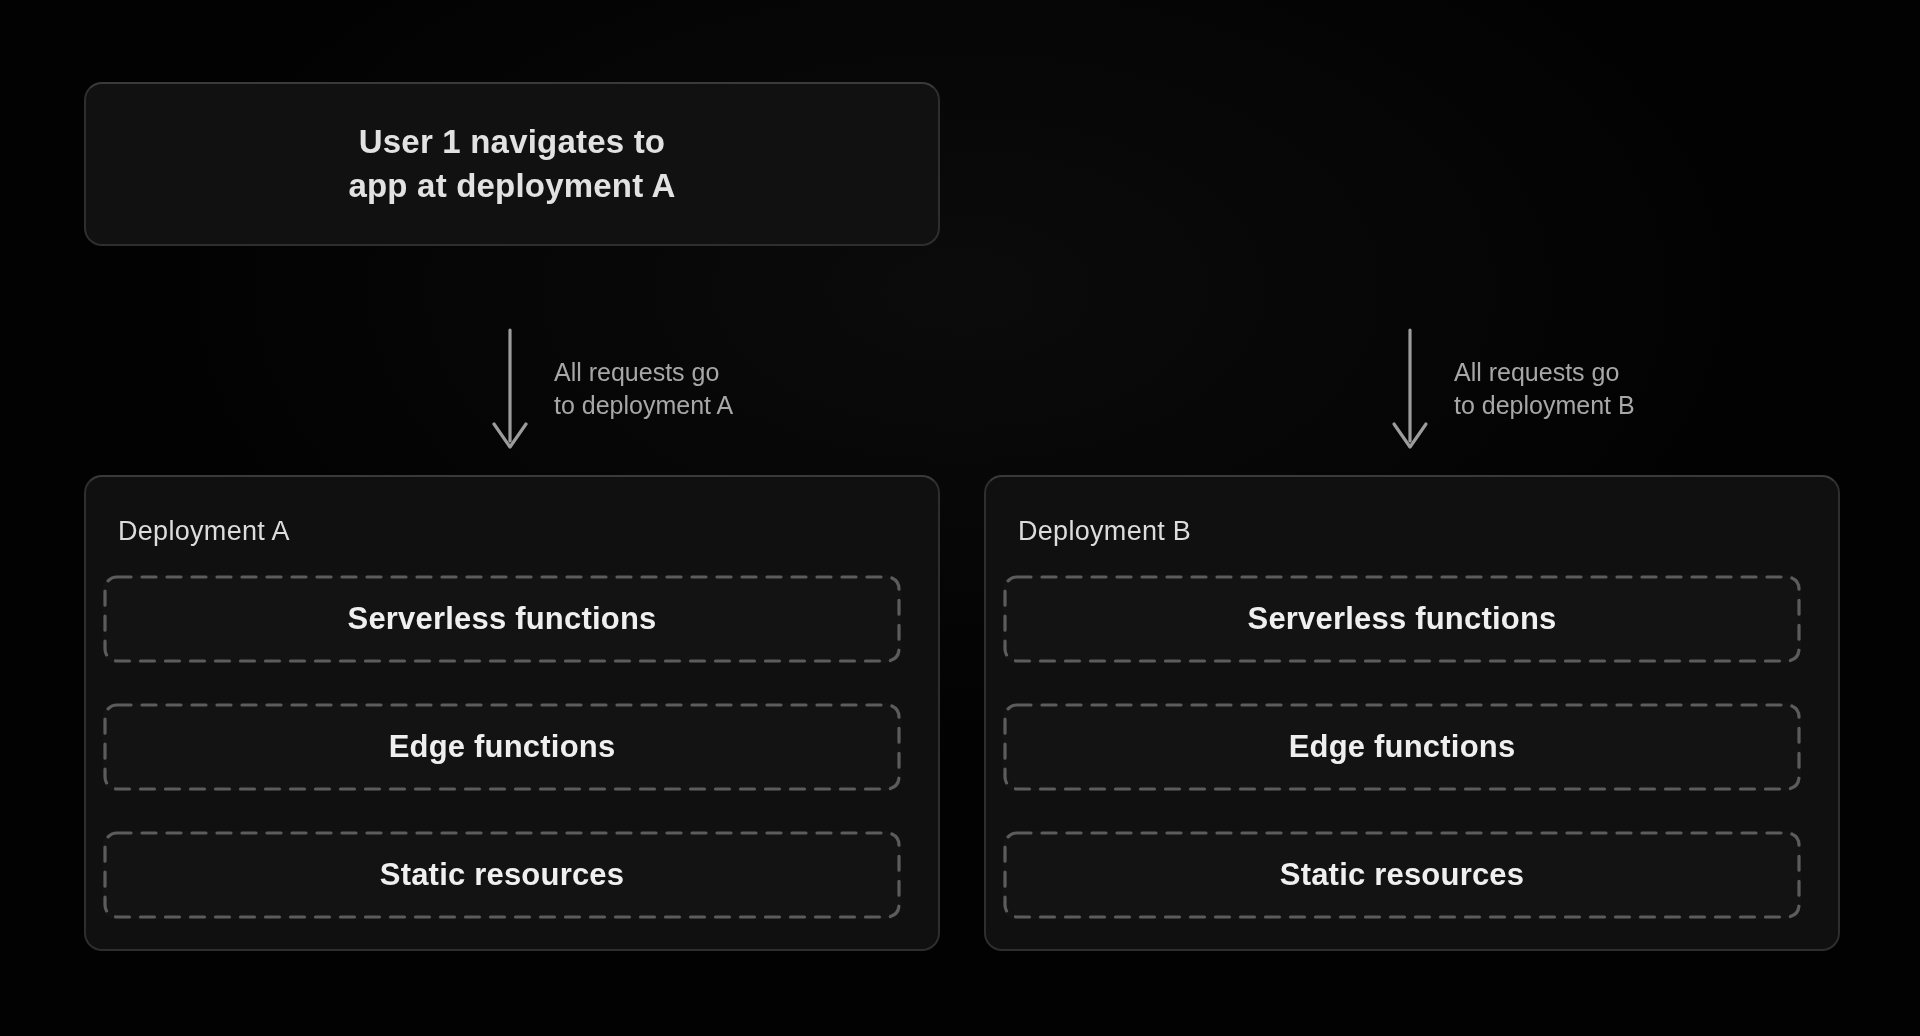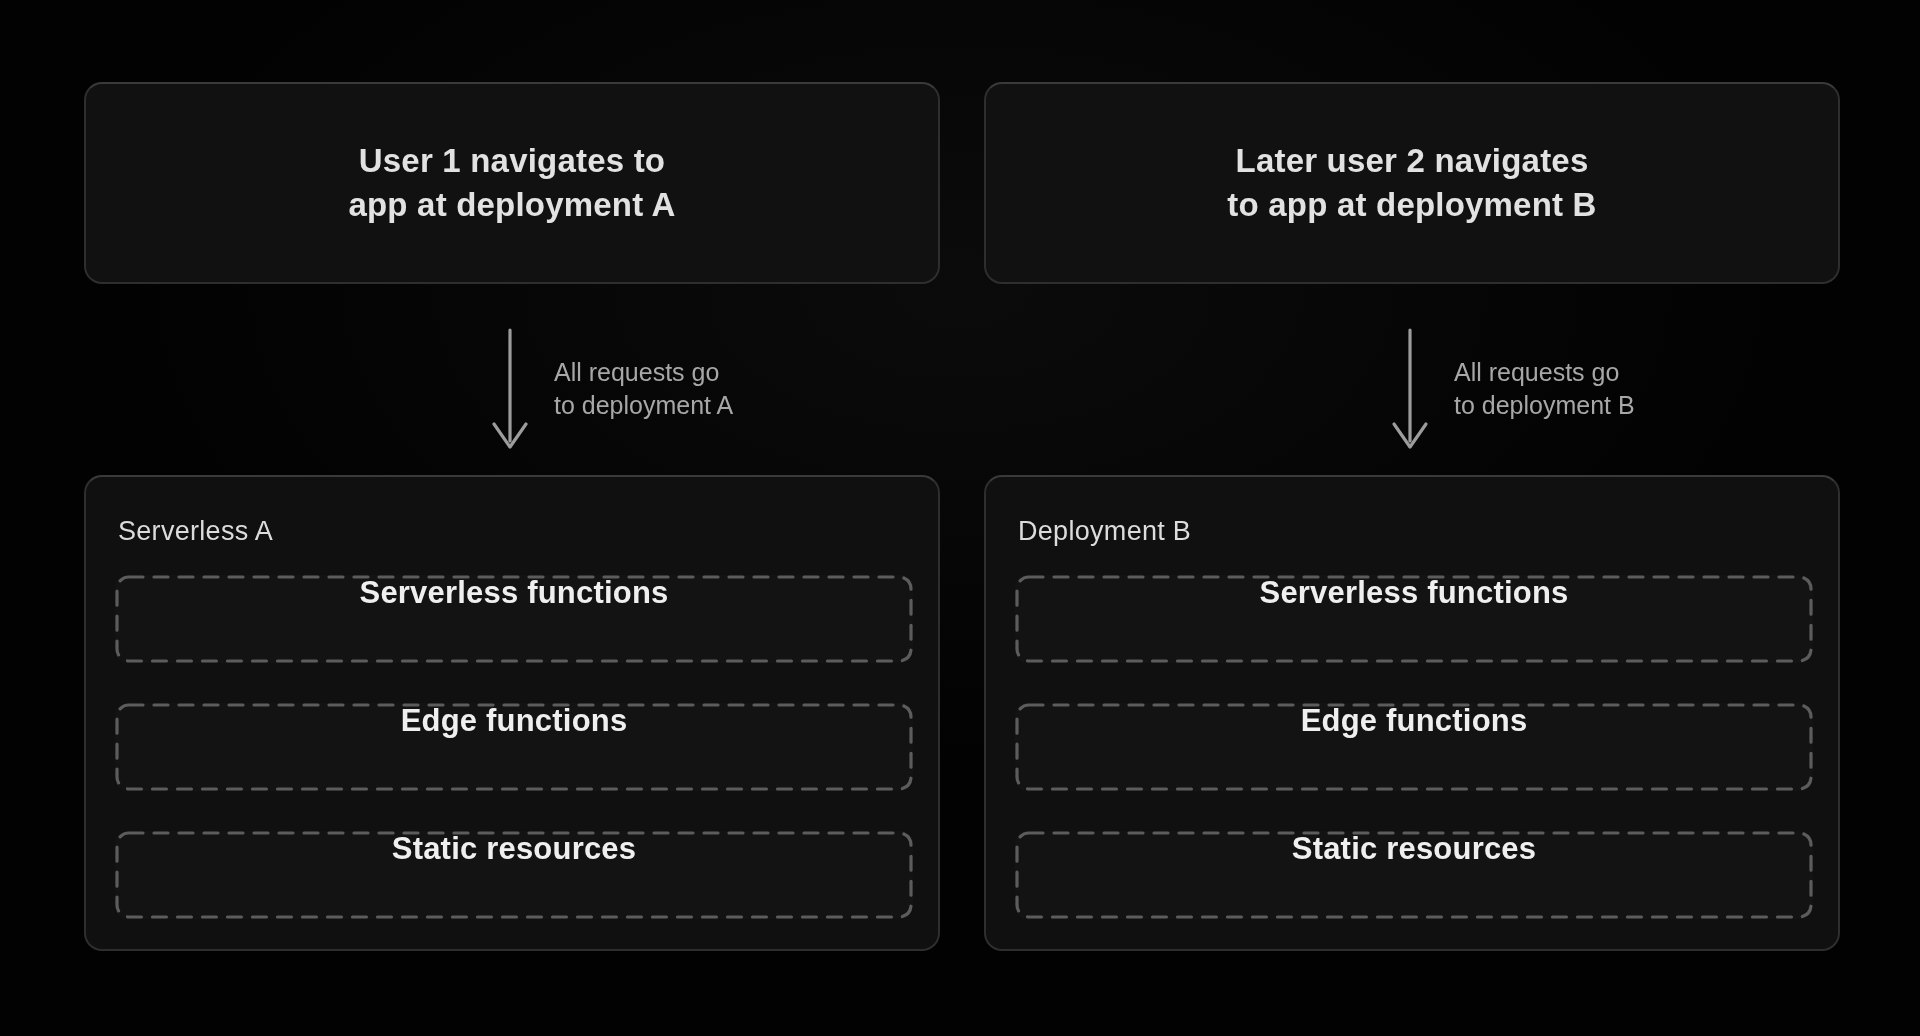--- a/index.html
+++ b/index.html
@@ -18,21 +18,21 @@
     height: 1036px;
   }
   .col-a { left: 84px; }
   .col-b { left: 984px; }
 
   .user-box {
     position: absolute;
     left: 0;
     top: 82px;
     width: 856px;
-    height: 202px;
+    height: 164px;
     box-sizing: border-box;
     background: #111112;
     border: 2px solid #2e2e2e;
     border-top-color: #3a3a3a;
     border-radius: 18px;
     display: flex;
     align-items: center;
     justify-content: center;
   }
   .user-heading {
@@ -79,26 +79,27 @@
     left: 32px;
     top: 38px;
     font-size: 27px;
     line-height: 32px;
     font-weight: normal;
     color: #dcdcdc;
     letter-spacing: 0.3px;
   }
   .deploy-item {
     position: absolute;
-    left: 29px;
+    left: 17px;
     width: 798px;
     height: 88px;
     background: rgba(255,255,255,0.015);
     border-radius: 12px;
     display: flex;
+    align-items: center;
     justify-content: center;
   }
   .deploy-item.row-0 { top: 98px; }
   .deploy-item.row-1 { top: 226px; }
   .deploy-item.row-2 { top: 354px; }
   .dash-border {
     position: absolute;
     left: 0; top: 0;
     width: 798px;
     height: 88px;
@@ -124,21 +125,21 @@
     </div>
 
     <svg class="arrow-svg" viewBox="0 0 44 126" fill="none">
       <line x1="22" y1="2" x2="22" y2="113" stroke="#9c9c9c" stroke-width="3.2" stroke-linecap="round"></line>
       <polyline points="6,96 22,119 38,96" stroke="#9c9c9c" stroke-width="3.2" fill="none" stroke-linecap="round" stroke-linejoin="round"></polyline>
     </svg>
     <div class="arrow-label">All requests go
 to deployment A</div>
 
     <div class="deploy-box">
-      <div class="deploy-title">Serverless A</div>
+      <div class="deploy-title">Deployment A</div>
 
       <div class="deploy-item row-0">
         <svg class="dash-border" viewBox="0 0 798 88" fill="none">
           <rect x="2" y="2" width="794" height="84" rx="12" stroke="#5c5c5c" stroke-width="3.2" stroke-dasharray="14 11" stroke-linecap="round"></rect>
         </svg>
         <div class="item-label">Serverless functions</div>
       </div>
 
       <div class="deploy-item row-1">
         <svg class="dash-border" viewBox="0 0 798 88" fill="none">
@@ -150,24 +151,20 @@
       <div class="deploy-item row-2">
         <svg class="dash-border" viewBox="0 0 798 88" fill="none">
           <rect x="2" y="2" width="794" height="84" rx="12" stroke="#5c5c5c" stroke-width="3.2" stroke-dasharray="14 11" stroke-linecap="round"></rect>
         </svg>
         <div class="item-label">Static resources</div>
       </div>
     </div>
   </div>
 
   <div class="column col-b">
-    <div class="user-box">
-      <div class="user-heading">Later user 2 navigates
-to app at deployment B</div>
-    </div>
 
     <svg class="arrow-svg" viewBox="0 0 44 126" fill="none">
       <line x1="22" y1="2" x2="22" y2="113" stroke="#9c9c9c" stroke-width="3.2" stroke-linecap="round"></line>
       <polyline points="6,96 22,119 38,96" stroke="#9c9c9c" stroke-width="3.2" fill="none" stroke-linecap="round" stroke-linejoin="round"></polyline>
     </svg>
     <div class="arrow-label">All requests go
 to deployment B</div>
 
     <div class="deploy-box">
       <div class="deploy-title">Deployment B</div>

